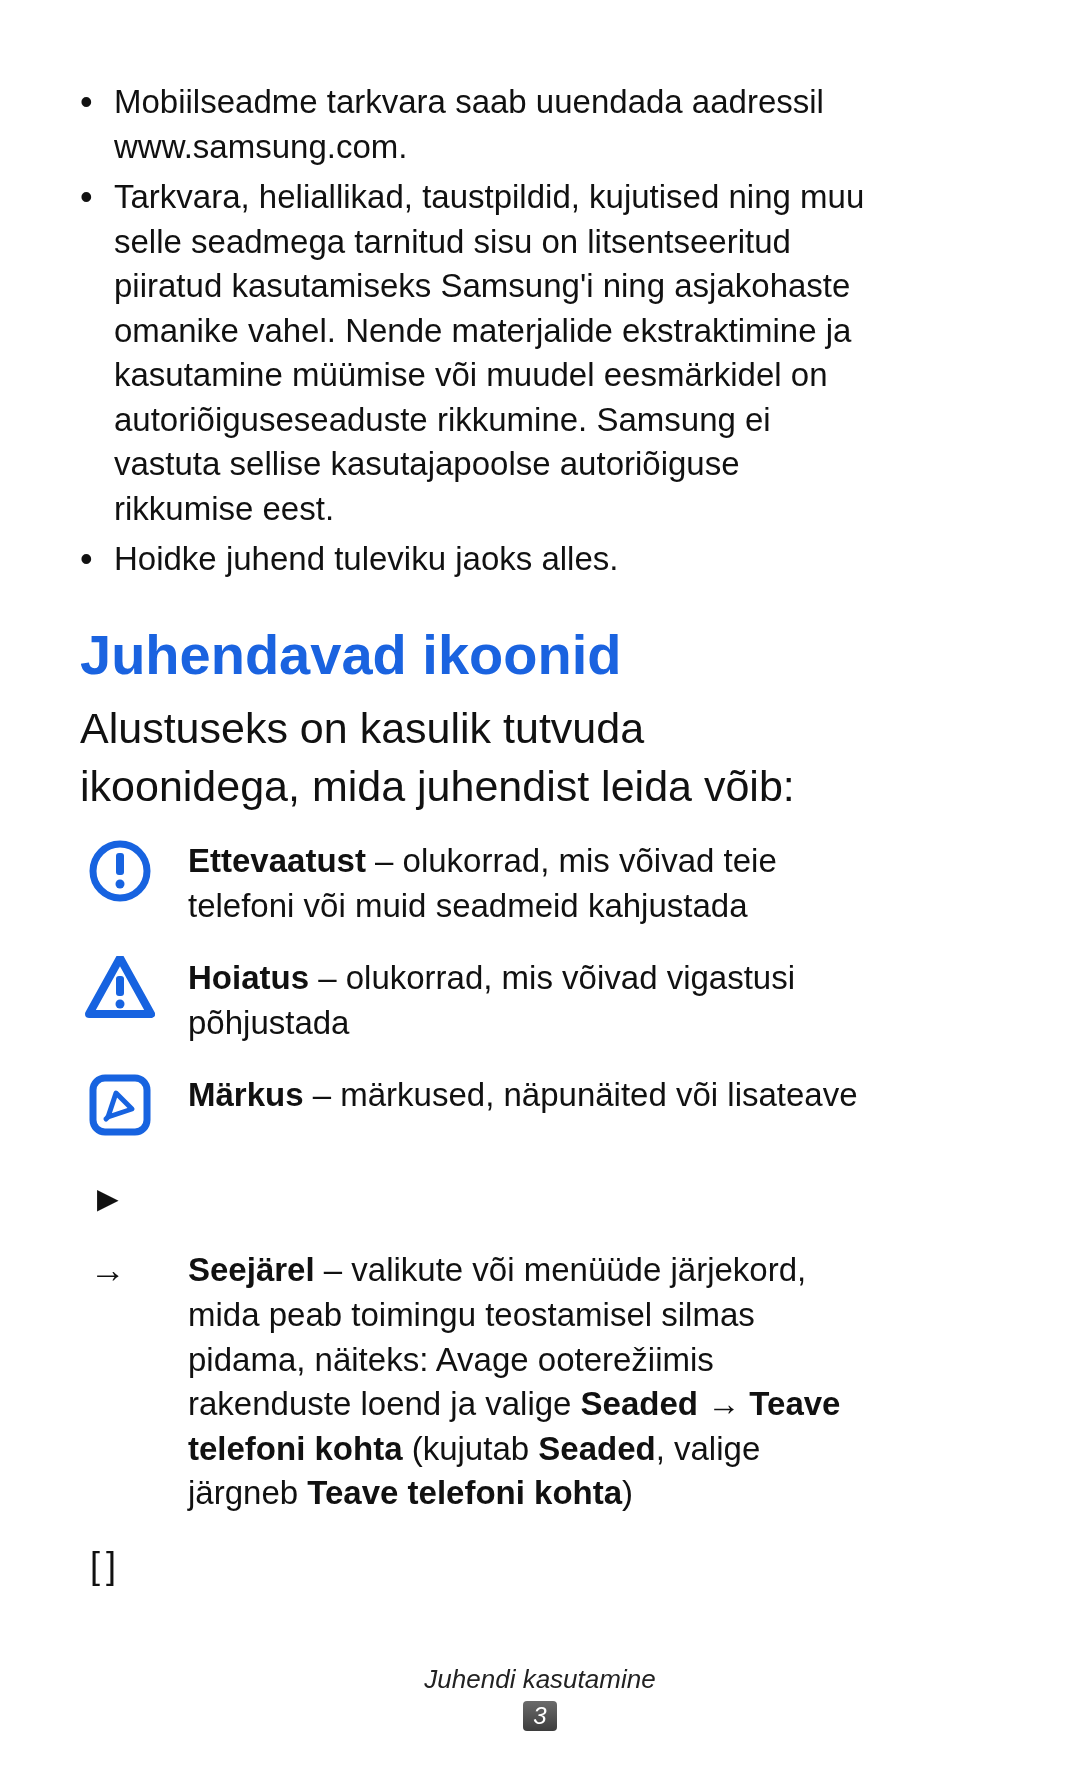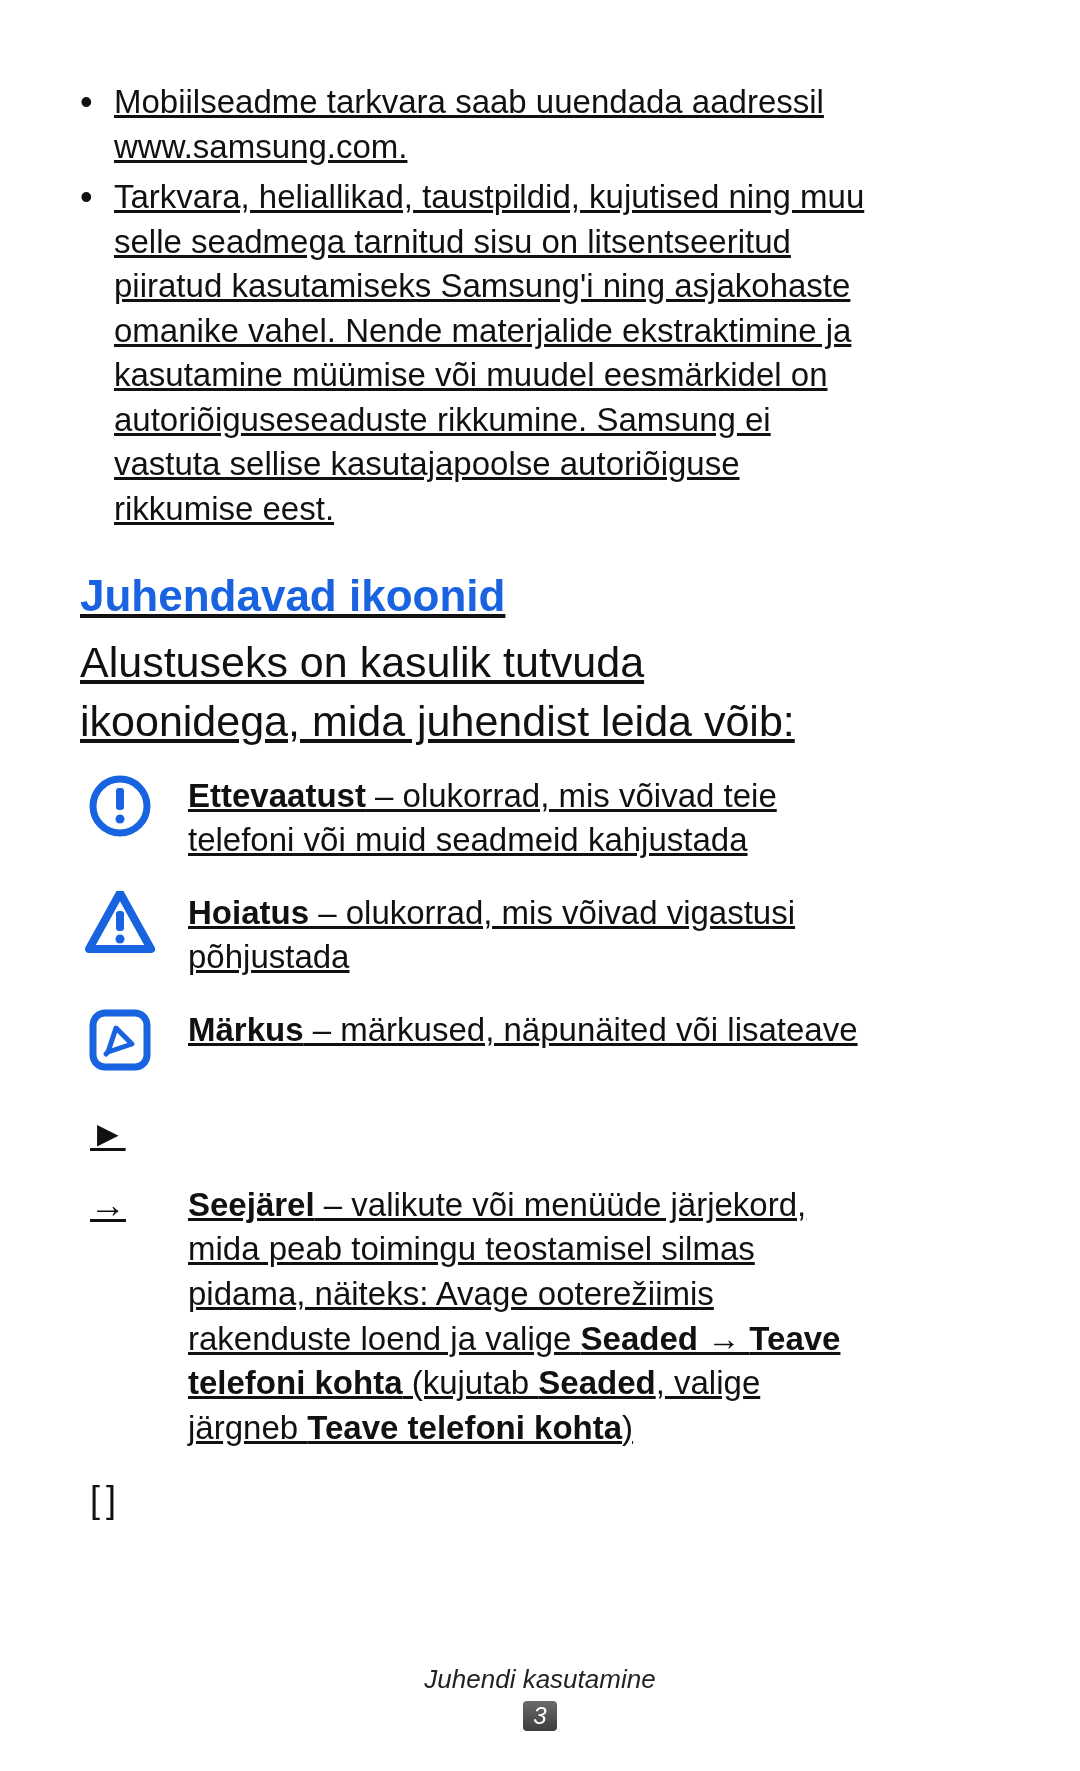--- a/index.html
+++ b/index.html
@@ -8,21 +8,20 @@
     background: #fff;
     font-family: "Segoe UI", Arial, sans-serif;
     color: #111;
   }
   .page {
     width: 931px;
     height: 1771px;
     box-sizing: border-box;
     padding: 80px 60px 40px 80px;
     position: relative;
-    text-decoration: underline;
   }
   ul.bullets {
     list-style: none;
     margin: 0 0 40px 0;
     padding: 0;
   }
   ul.bullets li {
     position: relative;
     padding-left: 34px;
     font-size: 33px;
@@ -32,21 +31,21 @@
   ul.bullets li::before {
     content: "•";
     position: absolute;
     left: 0;
     top: 0;
     font-size: 36px;
     line-height: 1.2;
   }
   h2.section-title {
     color: #1a63e0;
-    font-size: 44px;
+    font-size: 56px;
     font-weight: 700;
     margin: 40px 0 12px 0;
   }
   p.intro {
     font-size: 43px;
     line-height: 1.35;
     margin: 0 0 24px 0;
   }
   .icon-row {
     display: flex;
@@ -112,20 +111,21 @@
   }
 </style>
 </head>
 <body>
 
 <div class="page">
 
   <ul class="bullets">
     <li>Mobiilseadme tarkvara saab uuendada aadressil www.samsung.com.</li>
     <li>Tarkvara, heliallikad, taustpildid, kujutised ning muu selle seadmega tarnitud sisu on litsentseeritud piiratud kasutamiseks Samsung'i ning asjakohaste omanike vahel. Nende materjalide ekstraktimine ja kasutamine müümise või muudel eesmärkidel on autoriõiguseseaduste rikkumine. Samsung ei vastuta sellise kasutajapoolse autoriõiguse rikkumise eest.</li>
+    <li>Hoidke juhend tuleviku jaoks alles.</li>
   </ul>
 
   <h2 class="section-title">Juhendavad ikoonid</h2>
   <p class="intro">Alustuseks on kasulik tutvuda ikoonidega, mida juhendist leida võib:</p>
 
   <div class="icon-row">
     <div class="icon-cell circ-warn">
       <svg width="64" height="64" viewBox="0 0 64 64">
         <circle cx="32" cy="32" r="27" fill="#fff" stroke="#1763e0" stroke-width="7"></circle>
         <rect x="28" y="14" width="8" height="22" rx="3" fill="#1763e0"></rect>

